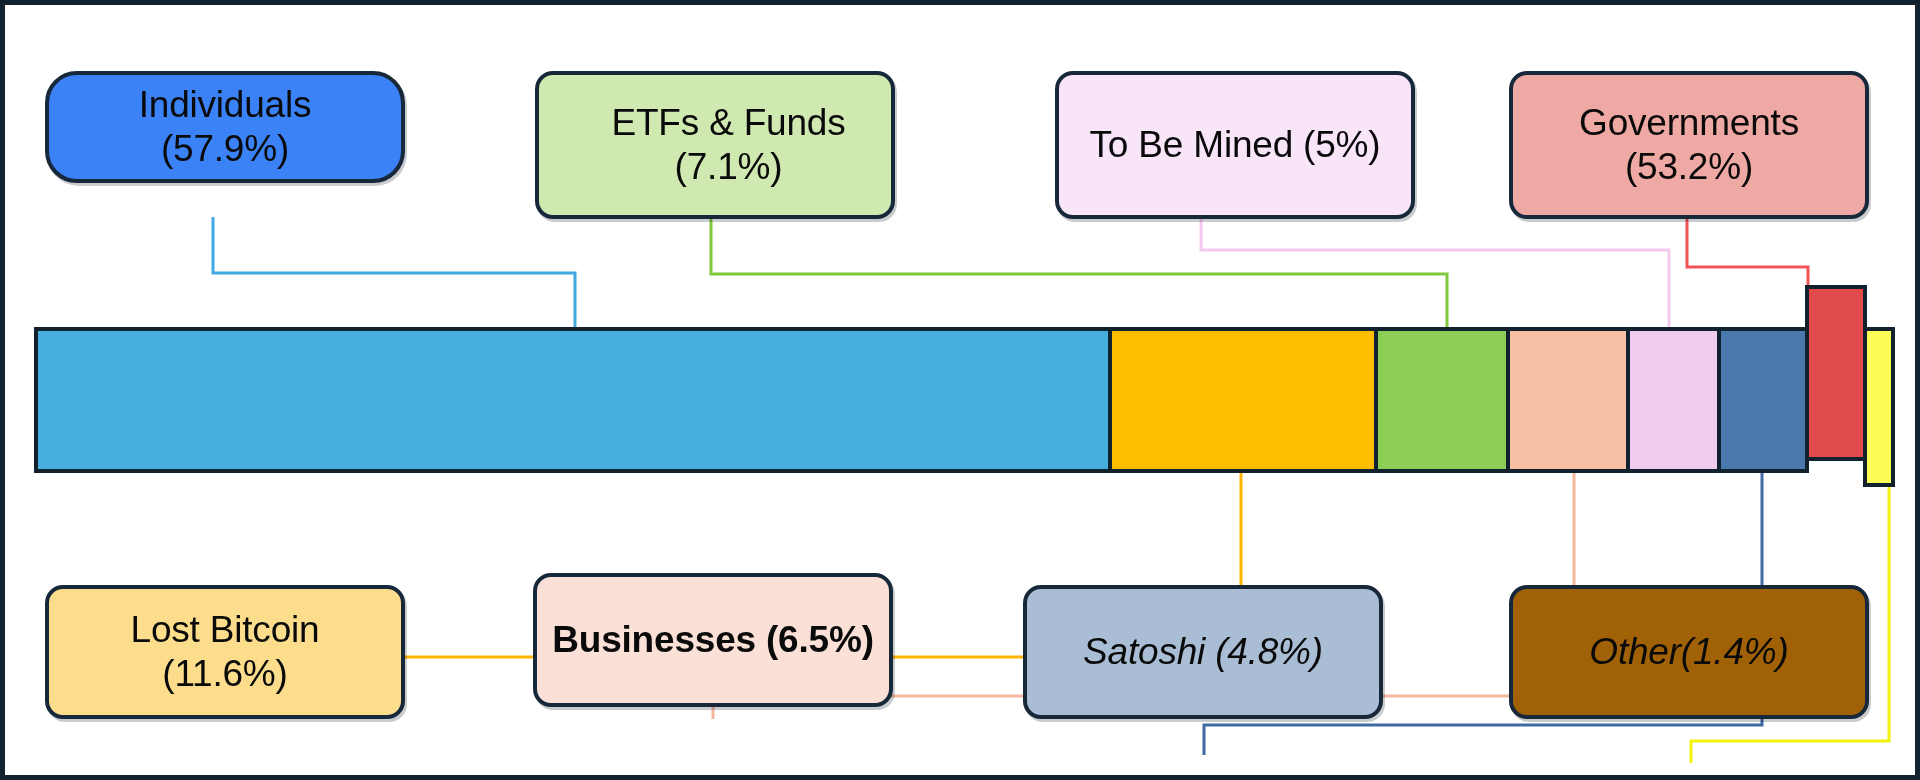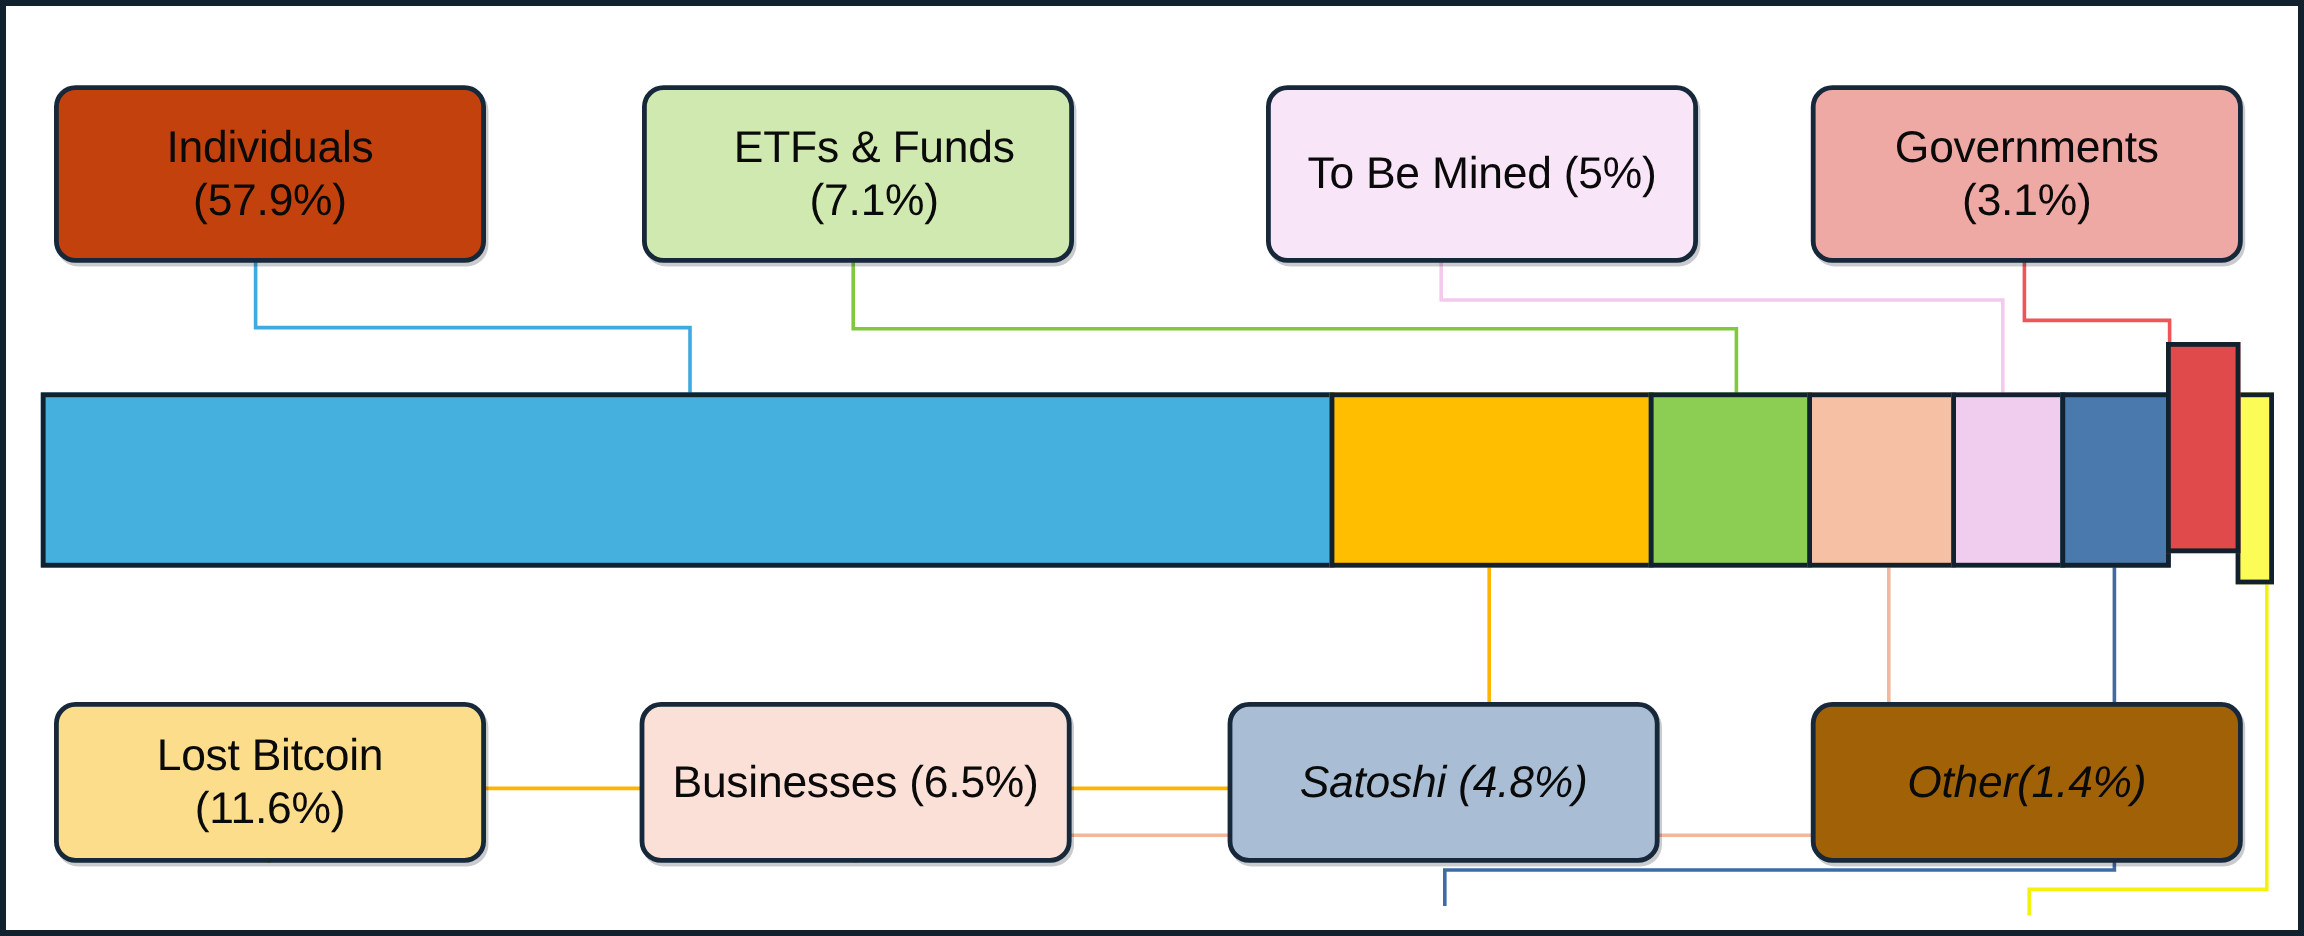--- a/index.html
+++ b/index.html
@@ -101,56 +101,56 @@
 
     <path d="M 1236 466 L 1236 652 L 219 652 L 219 714" stroke="#ffb400"></path>
 
     <path d="M 1569 466 L 1569 691 L 708 691 L 708 714" stroke="#f3b79c"></path>
 
     <path d="M 1757 466 L 1757 720 L 1199 720 L 1199 750" stroke="#3e6ba3"></path>
 
     <path d="M 1884 480 L 1884 736 L 1686 736 L 1686 758" stroke="#f2f20a"></path>
   </svg>
 
-  <div class="label-box" style="left:40px; top:66px; width:360px; height:148px; background:#c2410c;">
+  <div class="label-box" style="left:40px; top:66px; width:360px; height:112px; background:#3b82f6;border-radius:32px;">
     <span class="txt">Individuals
 (57.9%)</span>
   </div>
 
   <div class="label-box" style="left:530px; top:66px; width:360px; height:148px; background:#cfe9b0;padding-left:27px;">
     <span class="txt">ETFs &amp; Funds
 (7.1%)</span>
   </div>
 
   <div class="label-box" style="left:1018px; top:66px; width:360px; height:148px; background:#f8e5f8;margin-left:32px;">
     <span class="txt">To Be Mined (5%)</span>
   </div>
 
   <div class="label-box" style="left:1504px; top:66px; width:360px; height:148px; background:#efa9a4;">
     <span class="txt">Governments
-(3.1%)</span>
+(53.2%)</span>
   </div>
 
   <div id="bar">
     <div class="seg" style="background:#45b0dd; width:1078px;"></div>
     <div class="seg" style="background:#ffbe00; width:270px;"></div>
     <div class="seg" style="background:#8cce54; width:136px;"></div>
     <div class="seg" style="background:#f5c0a3; width:124px;"></div>
     <div class="seg" style="background:#f0cdef; width:95px;"></div>
     <div class="seg" style="background:#4a79ad; width:92px;"></div>
     <div class="seg raised" style="background:#e04a4a; width:62px;"></div>
     <div class="seg dropped" style="background:#fcfc56; width:32px;"></div>
   </div>
 
   <div class="label-box" style="left:40px; top:580px; width:360px; height:134px; background:#fbdd8c;">
     <span class="txt">Lost Bitcoin
 (11.6%)</span>
   </div>
 
-  <div class="label-box" style="left:528px; top:580px; width:360px; height:134px; background:#fae0d6;">
+  <div class="label-box" style="left:528px; top:568px; width:360px; height:134px; background:#fae0d6;font-weight:bold;">
     <span class="txt">Businesses (6.5%)</span>
   </div>
 
   <div class="label-box" style="left:1018px; top:580px; width:360px; height:134px; background:#a9bed5;font-style:italic;">
     <span class="txt">Satoshi (4.8%)</span>
   </div>
 
   <div class="label-box" style="left:1504px; top:580px; width:360px; height:134px; background:#a16207;font-style:italic;">
     <span class="txt">Other(1.4%)</span>
   </div>

